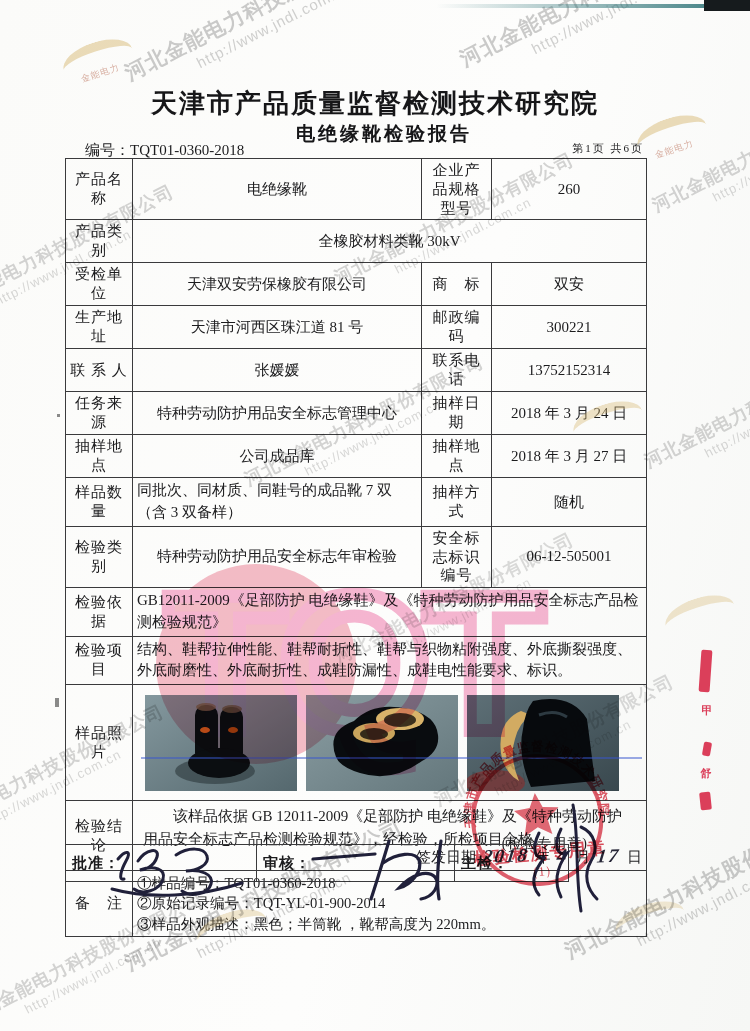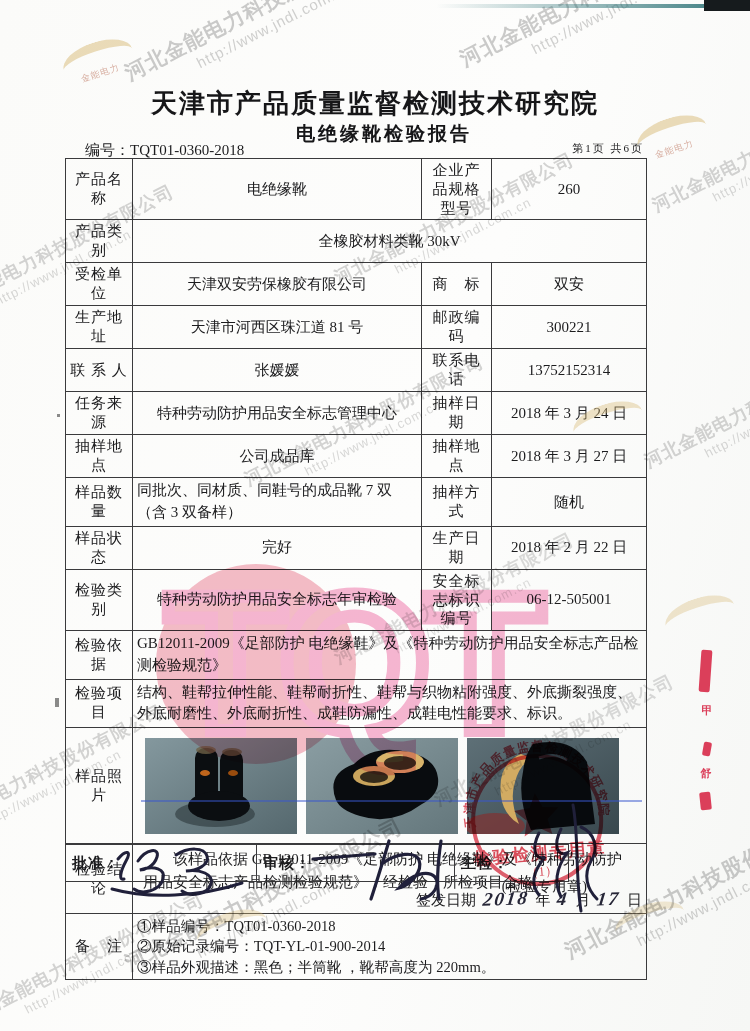--- a/index.html
+++ b/index.html
@@ -206,26 +206,20 @@
       <td class="lbl">抽样地点</td>
       <td class="ctr">公司成品库</td>
       <td class="lbl">抽样地点</td>
       <td class="ctr">2018 年 3 月 27 日</td>
     </tr>
     <tr style="height:42px">
       <td class="lbl">样品数量</td>
       <td class="lft">同批次、同材质、同鞋号的成品靴 7 双（含 3 双备样）</td>
       <td class="lbl">抽样方式</td>
       <td class="ctr">随机</td>
-    </tr>
-    <tr style="height:34px">
-      <td class="lbl">样品状态</td>
-      <td class="ctr">完好</td>
-      <td class="lbl">生产日期</td>
-      <td class="ctr">2018 年 2 月 22 日</td>
     </tr>
     <tr style="height:42px">
       <td class="lbl">检验类别</td>
       <td class="ctr">特种劳动防护用品安全标志年审检验</td>
       <td class="lbl" style="line-height:1.25;">安全标志标识编号</td>
       <td class="ctr">06-12-505001</td>
     </tr>
     <tr style="height:36px">
       <td class="lbl">检验依据</td>
       <td class="lft" colspan="3">GB12011-2009《足部防护 电绝缘鞋》及《特种劳动防护用品安全标志产品检测检验规范》</td>

